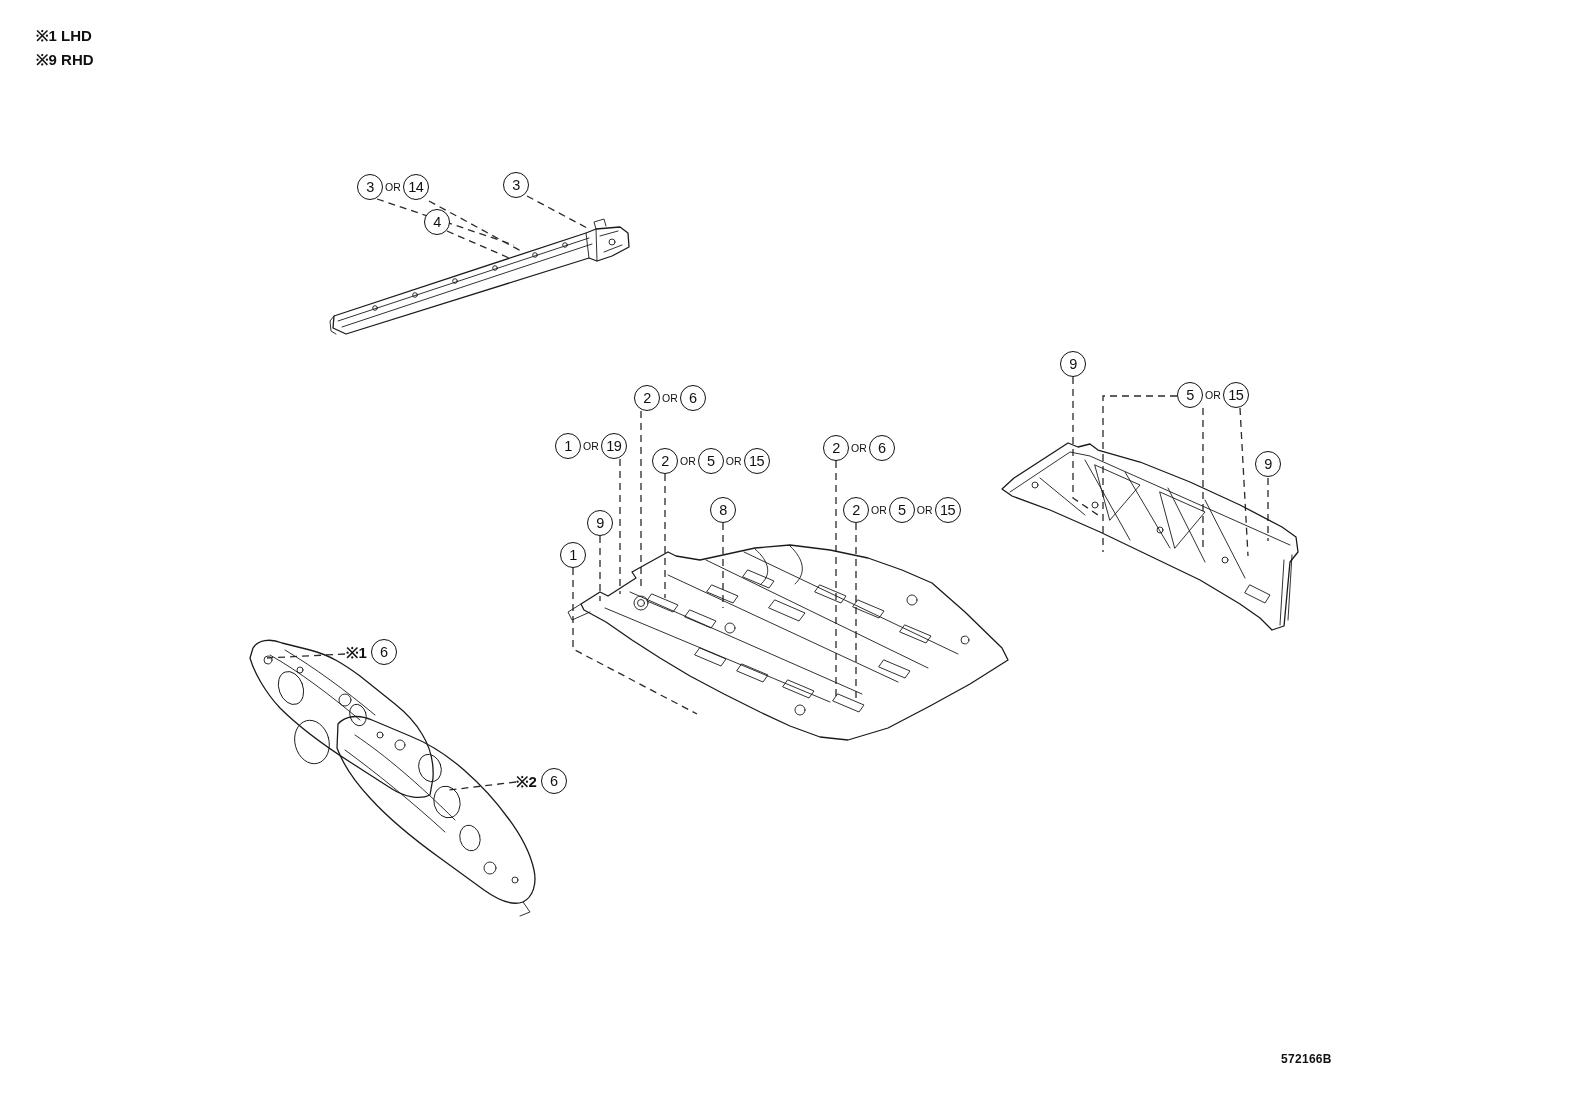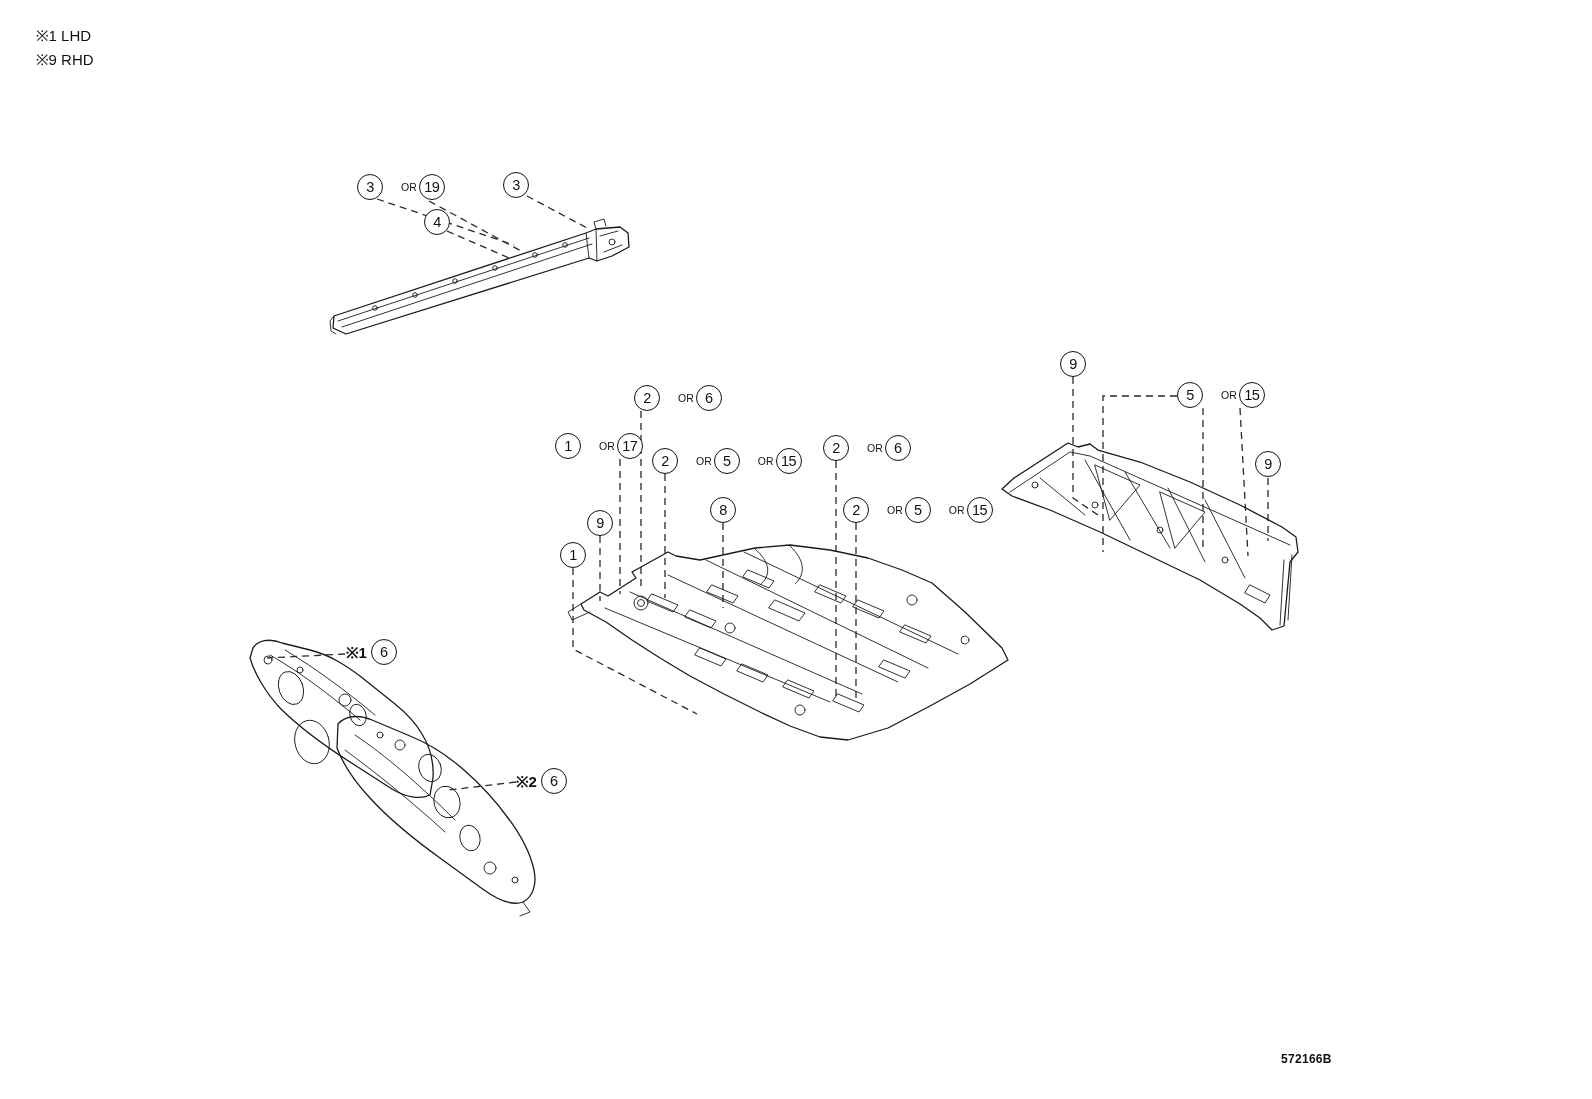--- a/index.html
+++ b/index.html
@@ -11,36 +11,36 @@
     font-family: "Liberation Sans", sans-serif;
     color: #111;
   }
   .stage { position: absolute; inset: 0; }
   svg.art { position: absolute; left: 0; top: 0; }
   .outline { fill: none; stroke: #1b1b1b; stroke-width: 1.3; stroke-linejoin: round; stroke-linecap: round; }
   .thin    { fill: none; stroke: #1b1b1b; stroke-width: 0.9; stroke-linejoin: round; stroke-linecap: round; }
   .leader  { fill: none; stroke: #2a2a2a; stroke-width: 1.3; stroke-dasharray: 7 5; }
   .legend {
     position: absolute; left: 36px; top: 24px;
-    font-size: 15px; font-weight: normal; line-height: 24px; white-space: pre;
+    font-size: 15px; font-weight: bold; line-height: 24px; white-space: pre;
   }
   .diagram-id {
     position: absolute; left: 1281px; top: 1052px;
     font-size: 12px; font-weight: bold; letter-spacing: 0.3px;
   }
   .callout-group {
     position: absolute; display: flex; align-items: center; gap: 1px;
     white-space: nowrap; z-index: 5;
   }
   .co {
     width: 26px; height: 26px; border: 1.6px solid #111; border-radius: 50%;
     background: #fff; display: inline-flex; align-items: center; justify-content: center;
     font-size: 14.5px; letter-spacing: -0.5px; cursor: pointer; flex: 0 0 auto;
   }
-  .or { font-size: 10.5px; padding: 0 1px; margin-left: 16px; }
+  .or { font-size: 10.5px; padding: 0 1px; }
   .note { font-size: 15px; font-weight: bold; margin-right: 3px; }
 </style>
 </head>
 <body>
 
 <div class="stage">
 
   <svg class="art" width="1592" height="1099" viewBox="0 0 1592 1099">
 
     <g>
@@ -167,41 +167,41 @@
     </g>
   </svg>
 
   <div class="legend"><div>※1 LHD</div><div>※9 RHD</div></div>
 
   <div class="diagram-id">572166B</div>
 
   <div class="callout-group" style="left:357px;top:174px">
     <span class="co">3</span>
     <span class="or">OR</span>
-    <span class="co">19</span>
+    <span class="co">14</span>
   </div>
 
   <div class="callout-group" style="left:424px;top:209px">
     <span class="co">4</span>
   </div>
 
   <div class="callout-group" style="left:503px;top:172px">
     <span class="co">3</span>
   </div>
 
   <div class="callout-group" style="left:634px;top:385px">
     <span class="co">2</span>
     <span class="or">OR</span>
     <span class="co">6</span>
   </div>
 
   <div class="callout-group" style="left:555px;top:433px">
     <span class="co">1</span>
     <span class="or">OR</span>
-    <span class="co">17</span>
+    <span class="co">19</span>
   </div>
 
   <div class="callout-group" style="left:652px;top:448px">
     <span class="co">2</span>
     <span class="or">OR</span>
     <span class="co">5</span>
     <span class="or">OR</span>
     <span class="co">15</span>
   </div>
 

